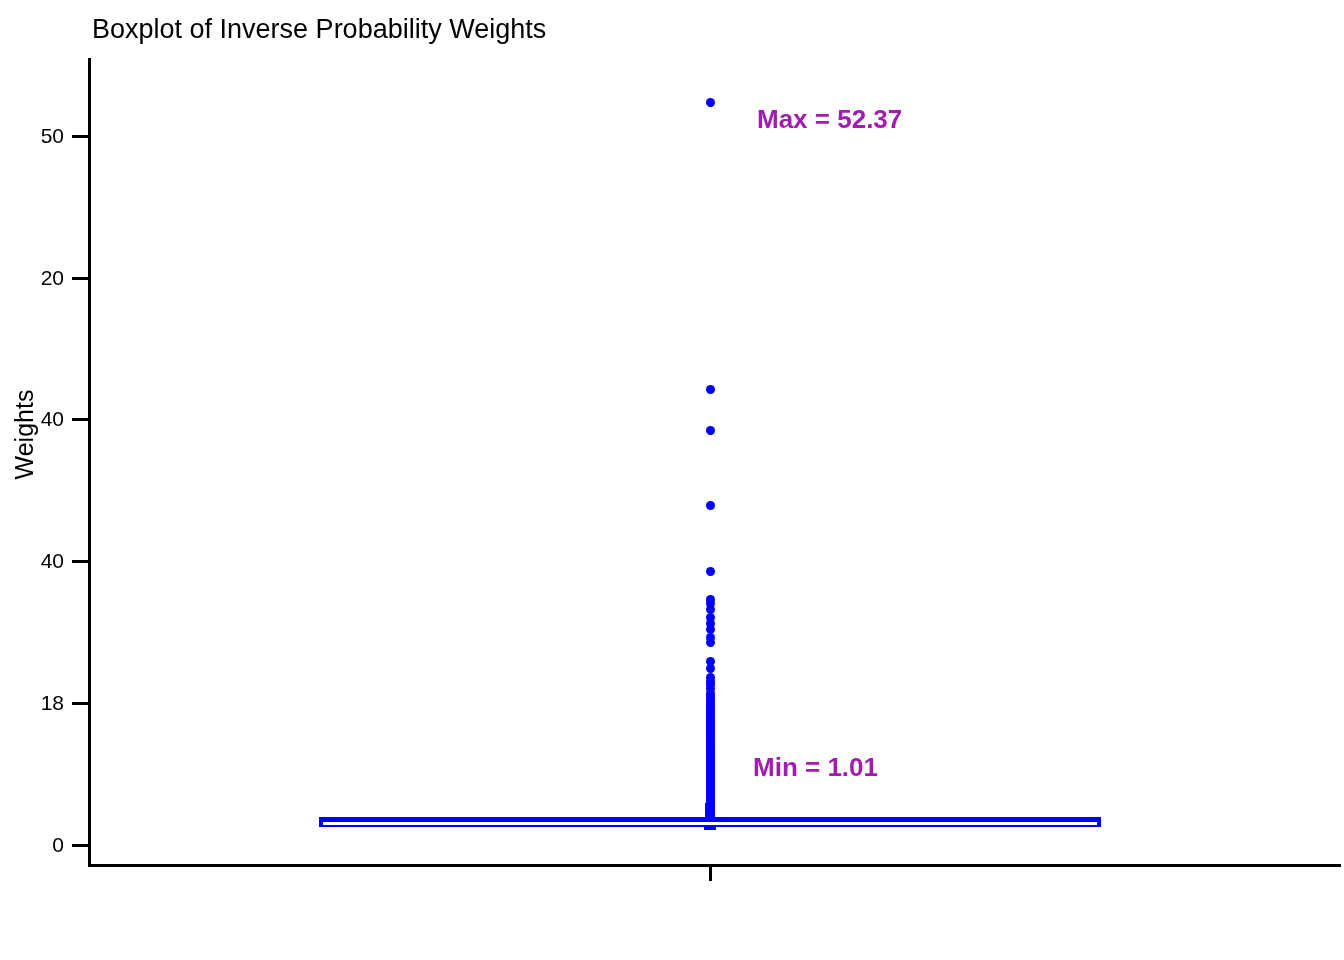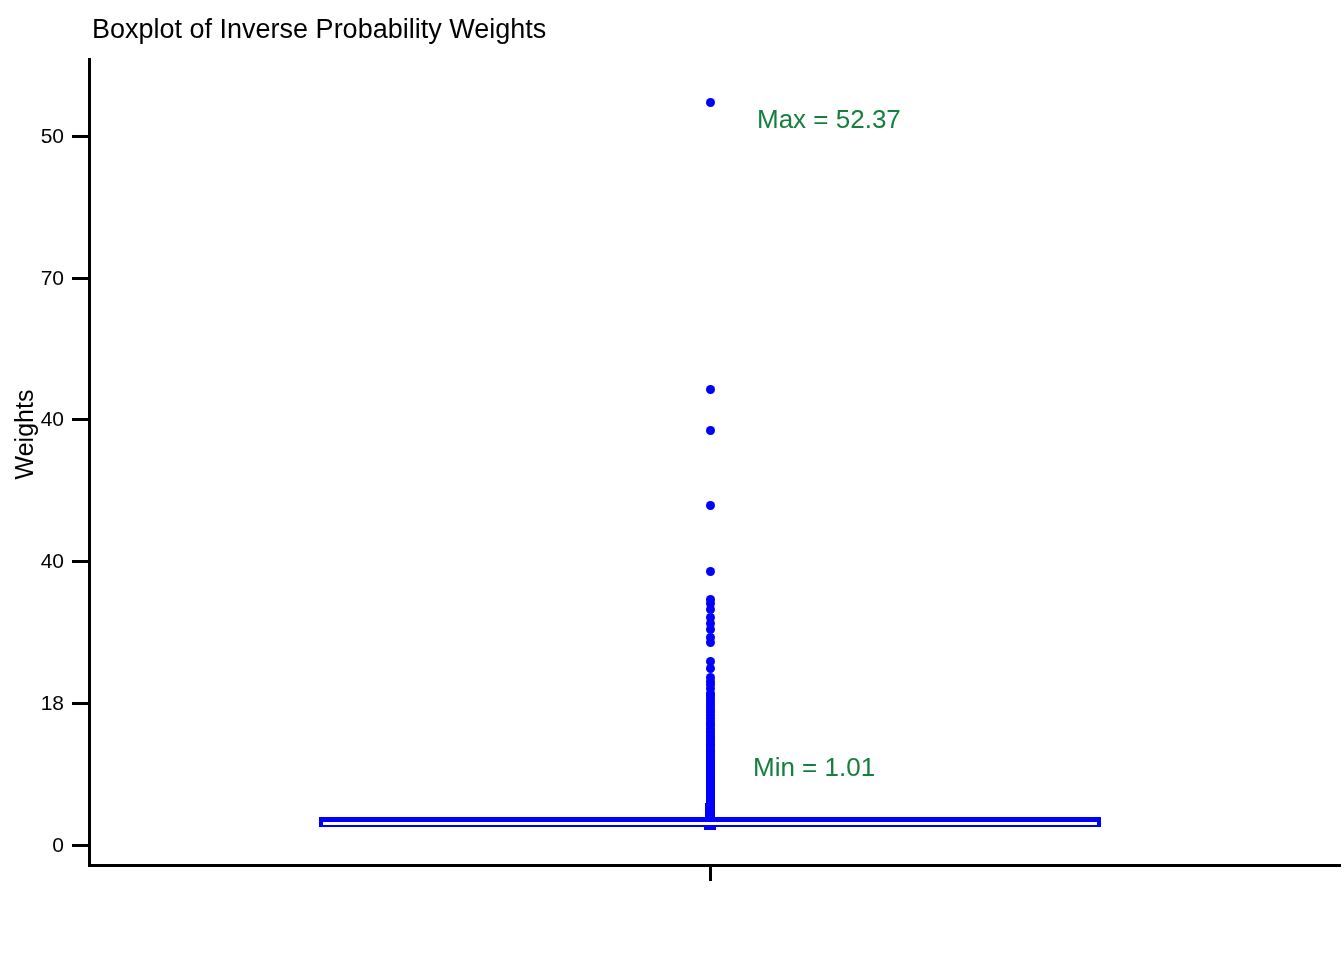--- a/index.html
+++ b/index.html
@@ -108,22 +108,22 @@
     background: #0000ff;
   }
   .outlier-dot {
     position: absolute;
     background: #0000ff;
     border-radius: 50%;
   }
   .annotation {
     position: absolute;
     font-size: 26px;
-    font-weight: normal;
-    color: #15803d;
+    font-weight: bold;
+    color: #a21caf;
     white-space: nowrap;
   }
   #annotation-max { left: 757px; top: 104px; }
   #annotation-min { left: 753px; top: 752px; }
 </style>
 </head>
 <body>
 
 <div id="plot-root">
 
@@ -146,21 +146,21 @@
       </div>
       <div class="y-tick-wrap" style="top: 561.228px;">
         <div class="y-tick-label">40</div>
         <div class="y-tick-mark"></div>
       </div>
       <div class="y-tick-wrap" style="top: 419.474px;">
         <div class="y-tick-label">40</div>
         <div class="y-tick-mark"></div>
       </div>
       <div class="y-tick-wrap" style="top: 277.719px;">
-        <div class="y-tick-label">70</div>
+        <div class="y-tick-label">20</div>
         <div class="y-tick-mark"></div>
       </div>
       <div class="y-tick-wrap" style="top: 135.965px;">
         <div class="y-tick-label">50</div>
         <div class="y-tick-mark"></div>
       </div>
     </div>
 
   <div id="plot-marks">
     <div id="box-rect" style="left: 319px; width: 782px; top: 817.095px; height: 9.92281px; background: rgb(0, 0, 255);"></div>

